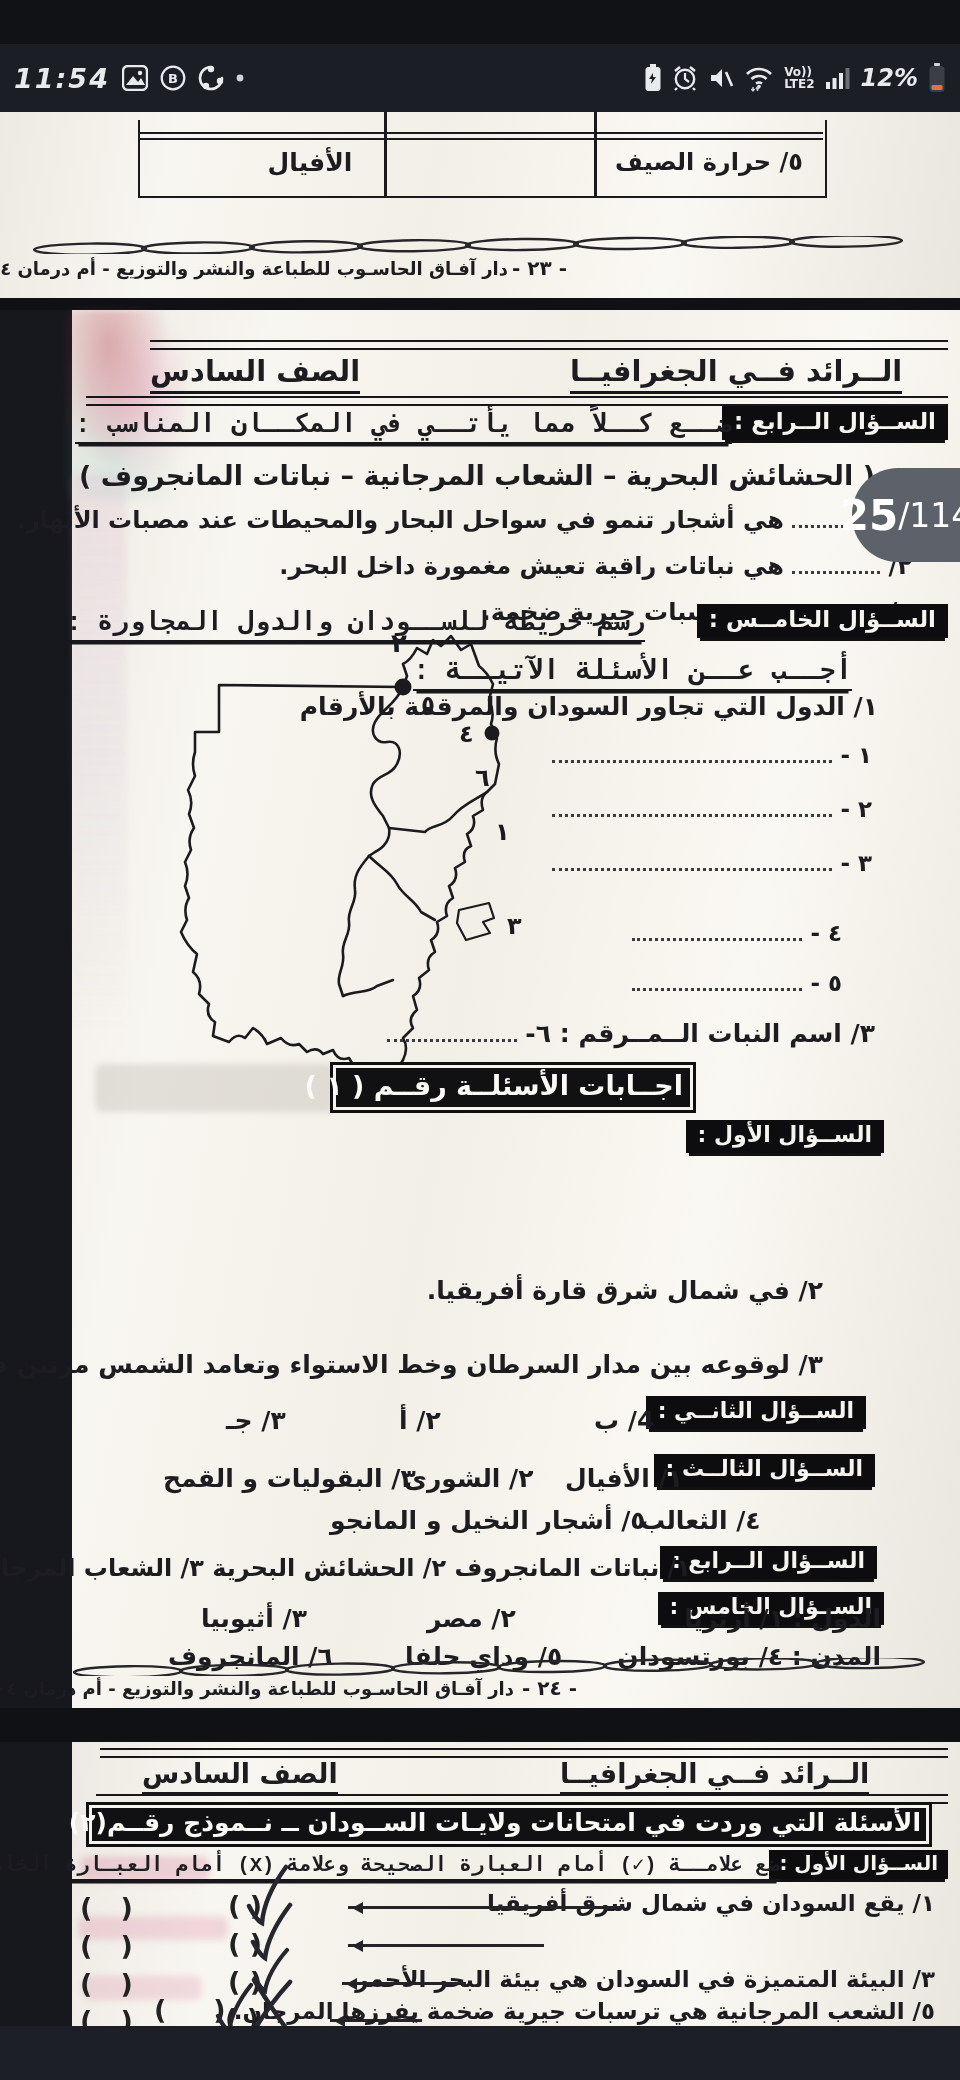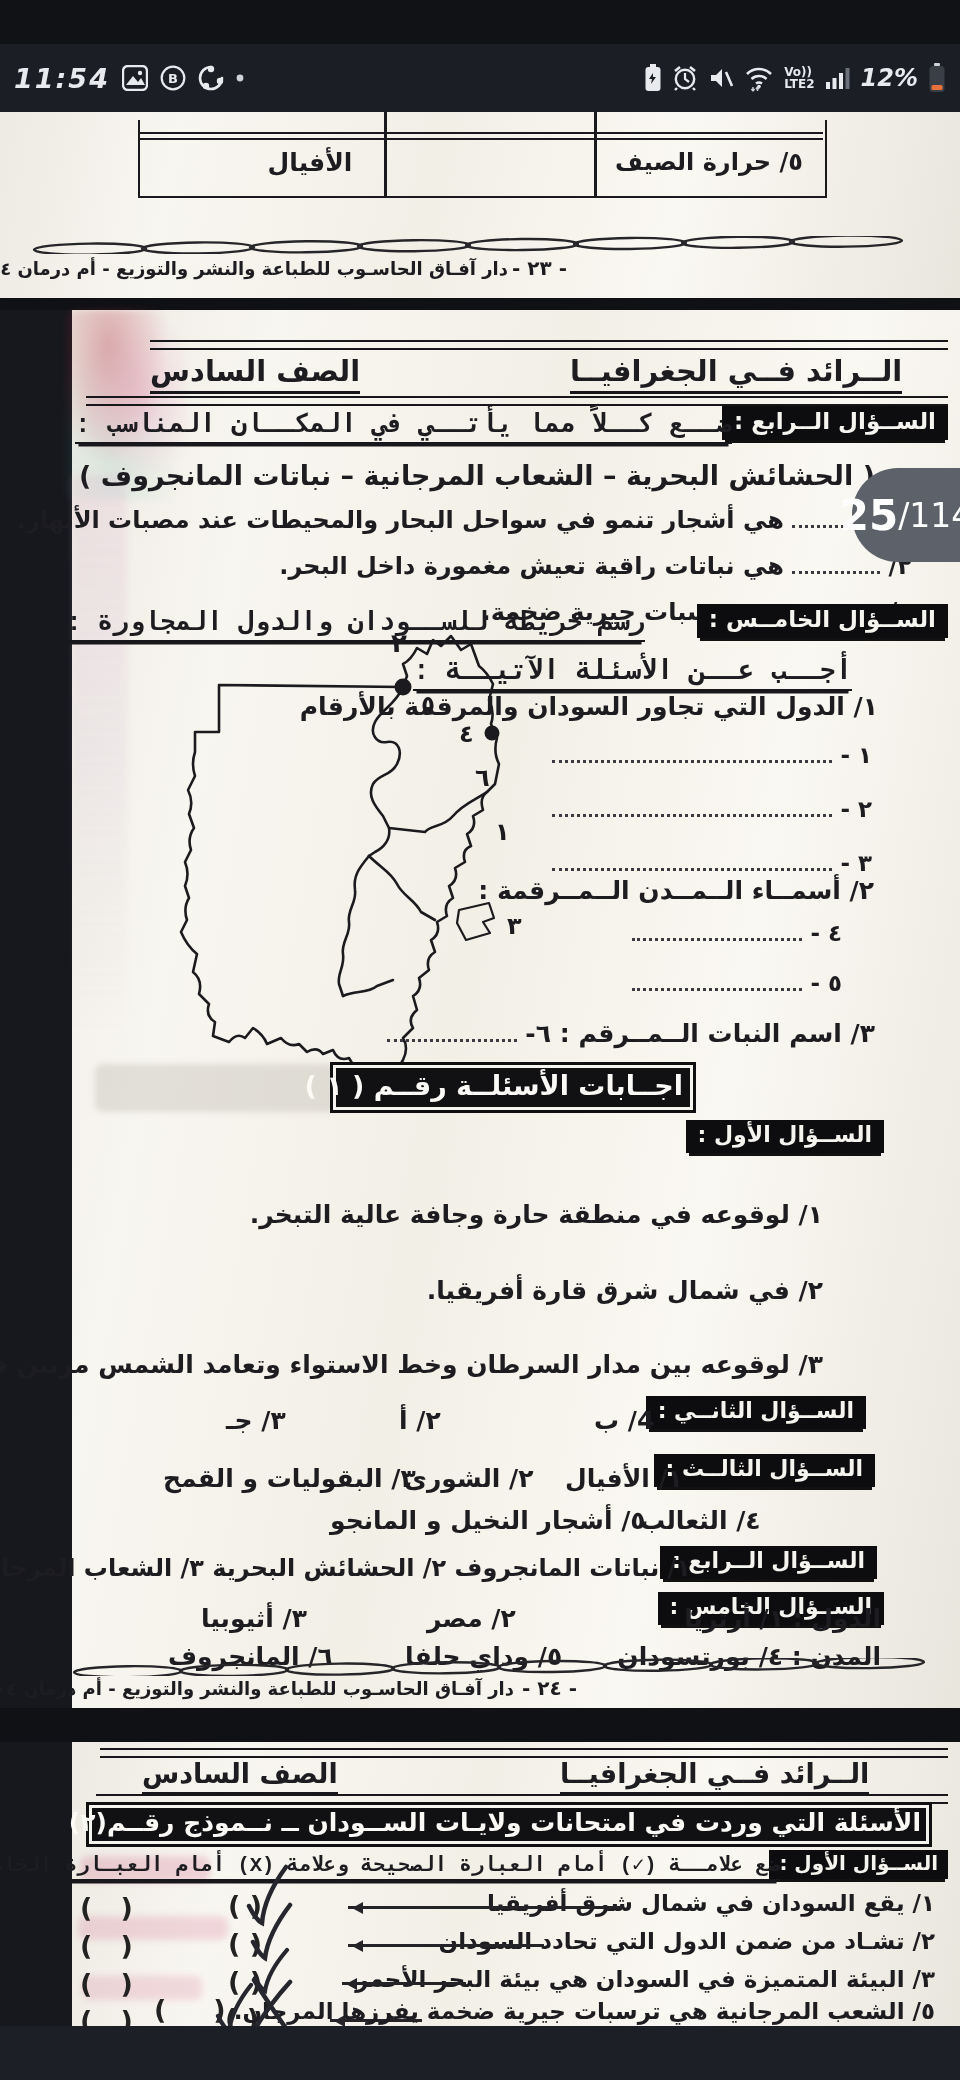--- a/index.html
+++ b/index.html
@@ -226,38 +226,36 @@
     <span class="dots" style="width:280px;"></span>
   </div>
   <div class="abs ar" style="right:88px;top:752px;font-size:23px;">
     <span>٢ -</span>
     <span class="dots" style="width:280px;"></span>
   </div>
   <div class="abs ar" style="right:88px;top:806px;font-size:23px;">
     <span>٣ -</span>
     <span class="dots" style="width:280px;"></span>
   </div>
-  <div class="abs ar" style="right:86px;top:832px;font-size:25px;">٢/ أسمــاء الــمــدن الــمــرقمة :</div>
   <div class="abs ar" style="right:118px;top:876px;font-size:23px;">
     <span>٤ -</span>
     <span class="dots" style="width:170px;"></span>
   </div>
   <div class="abs ar" style="right:118px;top:926px;font-size:23px;">
     <span>٥ -</span>
     <span class="dots" style="width:170px;"></span>
   </div>
   <div class="abs ar" style="right:85px;top:975px;font-size:25px;">
     <span>٣/ اسم النبات الــمــرقم :  ٦-</span>
     <span class="dots" style="width:130px;"></span>
   </div>
 
   <div class="abs ar banner" style="left:330px;top:1018px;width:340px;padding:5px 10px 9px;font-size:27px;">اجــابات الأسئلــة رقــم ( ١ )</div>
 
   <div class="abs ar blk" style="right:76px;top:1076px;font-size:22px;">الســؤال الأول :</div>
-  <div class="abs ar" style="right:137px;top:1156px;font-size:25px;">١/ لوقوعه في منطقة حارة وجافة عالية التبخر.</div>
   <div class="abs ar" style="right:137px;top:1232px;font-size:25px;">٢/ في شمال شرق قارة أفريقيا.</div>
   <div class="abs ar" style="right:137px;top:1306px;font-size:25px;">٣/ لوقوعه بين مدار السرطان وخط الاستواء وتعامد الشمس مرتين في السنة.</div>
 
   <div class="abs ar blk" style="right:94px;top:1352px;font-size:22px;">الســؤال الثانــي :</div>
   <div class="abs ar" style="left:594px;top:1362px;font-size:25px;">4/ ب</div>
   <div class="abs ar" style="left:399px;top:1362px;font-size:25px;">٢/ أ</div>
   <div class="abs ar" style="left:226px;top:1362px;font-size:25px;">٣/ جـ</div>
 
   <div class="abs ar blk" style="right:85px;top:1410px;font-size:22px;">الســؤال الثالــث :</div>
   <div class="abs ar" style="left:565px;top:1420px;font-size:25px;">١/ الأفيال</div>
@@ -311,24 +309,20 @@
   <div class="abs ar u2" style="right:180px;top:1808px;font-size:20.5px;">ضع علامــة (✓) أمام العبارة الصحيحة وعلامة (X) أمام العبـارة الخاطئة :</div>
 
   <div class="abs ar" style="right:25px;top:1846px;font-size:23px;">
     <span>١/</span>
     <span>يقع السودان في شمال شرق أفريقيا</span>
   </div>
   <div class="abs arrow" style="left:348px;top:1862px;width:276px;"></div>
   <div class="abs parens" style="left:228px;top:1846px;">(      )</div>
   <div class="abs parens" style="left:80px;top:1848px;">(&nbsp;&nbsp;&nbsp;)</div>
 
-  <div class="abs ar" style="right:25px;top:1884px;font-size:23px;">
-    <span>٢/</span>
-    <span>تشـاد من ضمن الدول التي تحادد السودان</span>
-  </div>
   <div class="abs arrow" style="left:348px;top:1900px;width:196px;"></div>
   <div class="abs parens" style="left:228px;top:1884px;">(      )</div>
   <div class="abs parens" style="left:80px;top:1886px;">(&nbsp;&nbsp;&nbsp;)</div>
 
   <div class="abs ar" style="right:25px;top:1922px;font-size:23px;">
     <span>٣/</span>
     <span>البيئة المتميزة في السودان هي بيئة البحر الأحمر</span>
   </div>
   <div class="abs arrow" style="left:342px;top:1938px;width:124px;"></div>
   <div class="abs parens" style="left:228px;top:1922px;">(      )</div>

